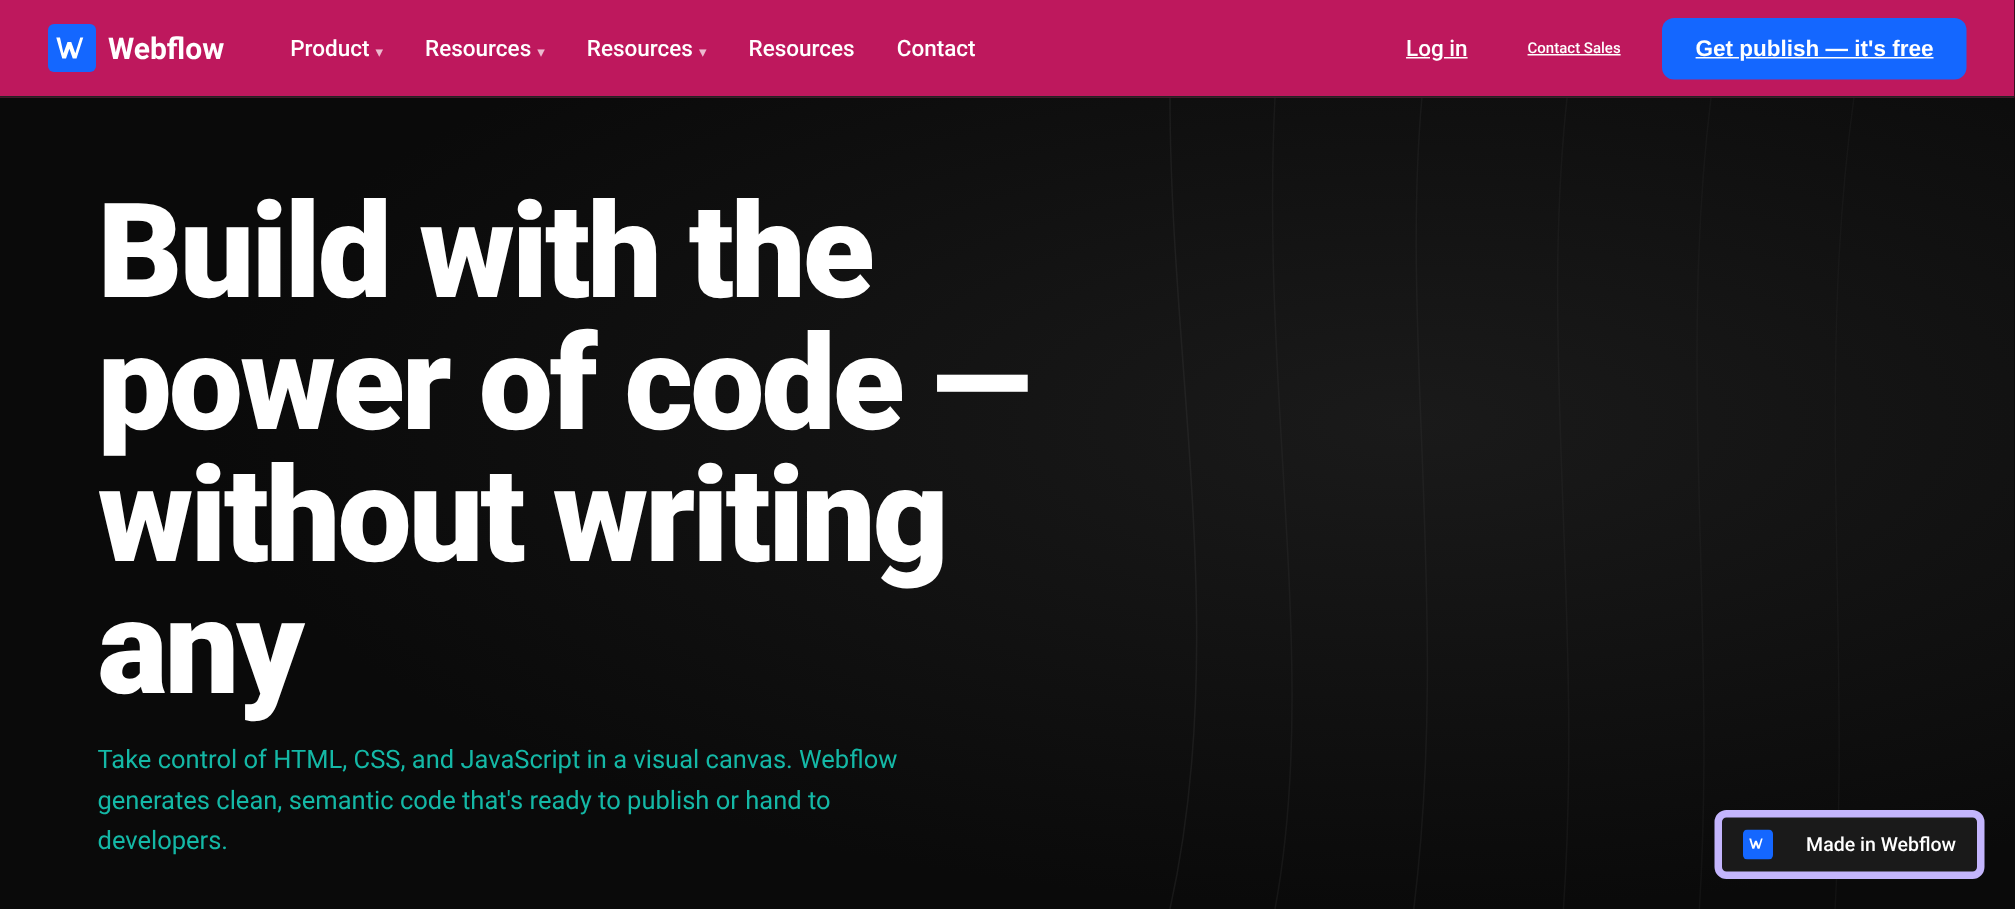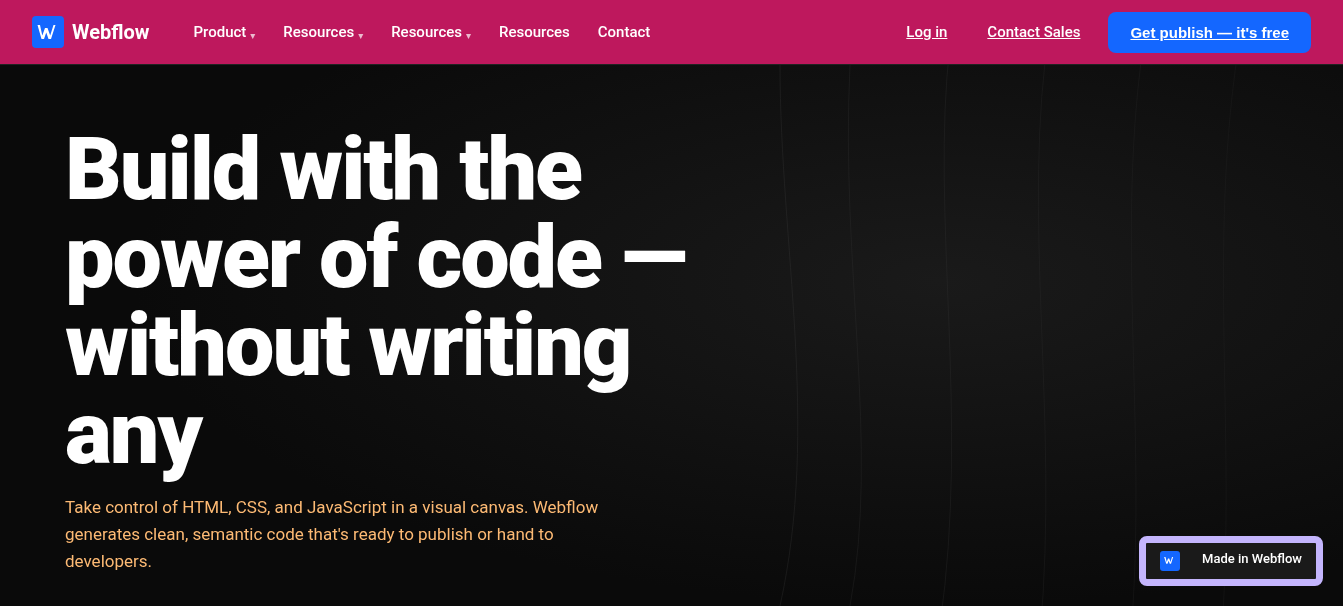--- a/index.html
+++ b/index.html
@@ -90,21 +90,21 @@
       color: #ffffff;
       font-size: 15px;
       font-weight: 500;
       cursor: pointer;
       padding: 8px 12px;
       border-radius: 6px;
     }
 
     .nav-contact {
       color: #ffffff;
-      font-size: 15px;
+      font-size: 10px;
       font-weight: 500;
       cursor: pointer;
       padding: 8px 12px;
       border-radius: 6px;
     }
 
     .nav-cta {
       background: #1467ff;
       color: #ffffff;
       font-size: 15px;
@@ -150,37 +150,37 @@
       font-weight: 900;
       line-height: 1.0;
       color: #ffffff;
       letter-spacing: -2px;
       margin-bottom: 17px;
     }
 
     .hero-subtitle {
       font-size: 17px;
       line-height: 1.6;
-      color: #fdba74;
+      color: #14b8a6;
       max-width: 540px;
       margin-bottom: 36px;
       font-weight: 400;
     }
 
     
     .made-in-webflow {
       position: absolute;
       bottom: 20px;
       right: 20px;
       background: #1a1a1a;
-      border: 7px solid #c4b5fd;
+      border: 5px solid #c4b5fd;
       border-radius: 8px;
       padding: 8px 14px;
       display: flex;
-      align-items: flex-start;
+      align-items: center;
       gap: 22px;
       cursor: pointer;
       z-index: 10;
     }
 
     .made-in-webflow-icon {
       width: 20px;
       height: 20px;
     }
 

